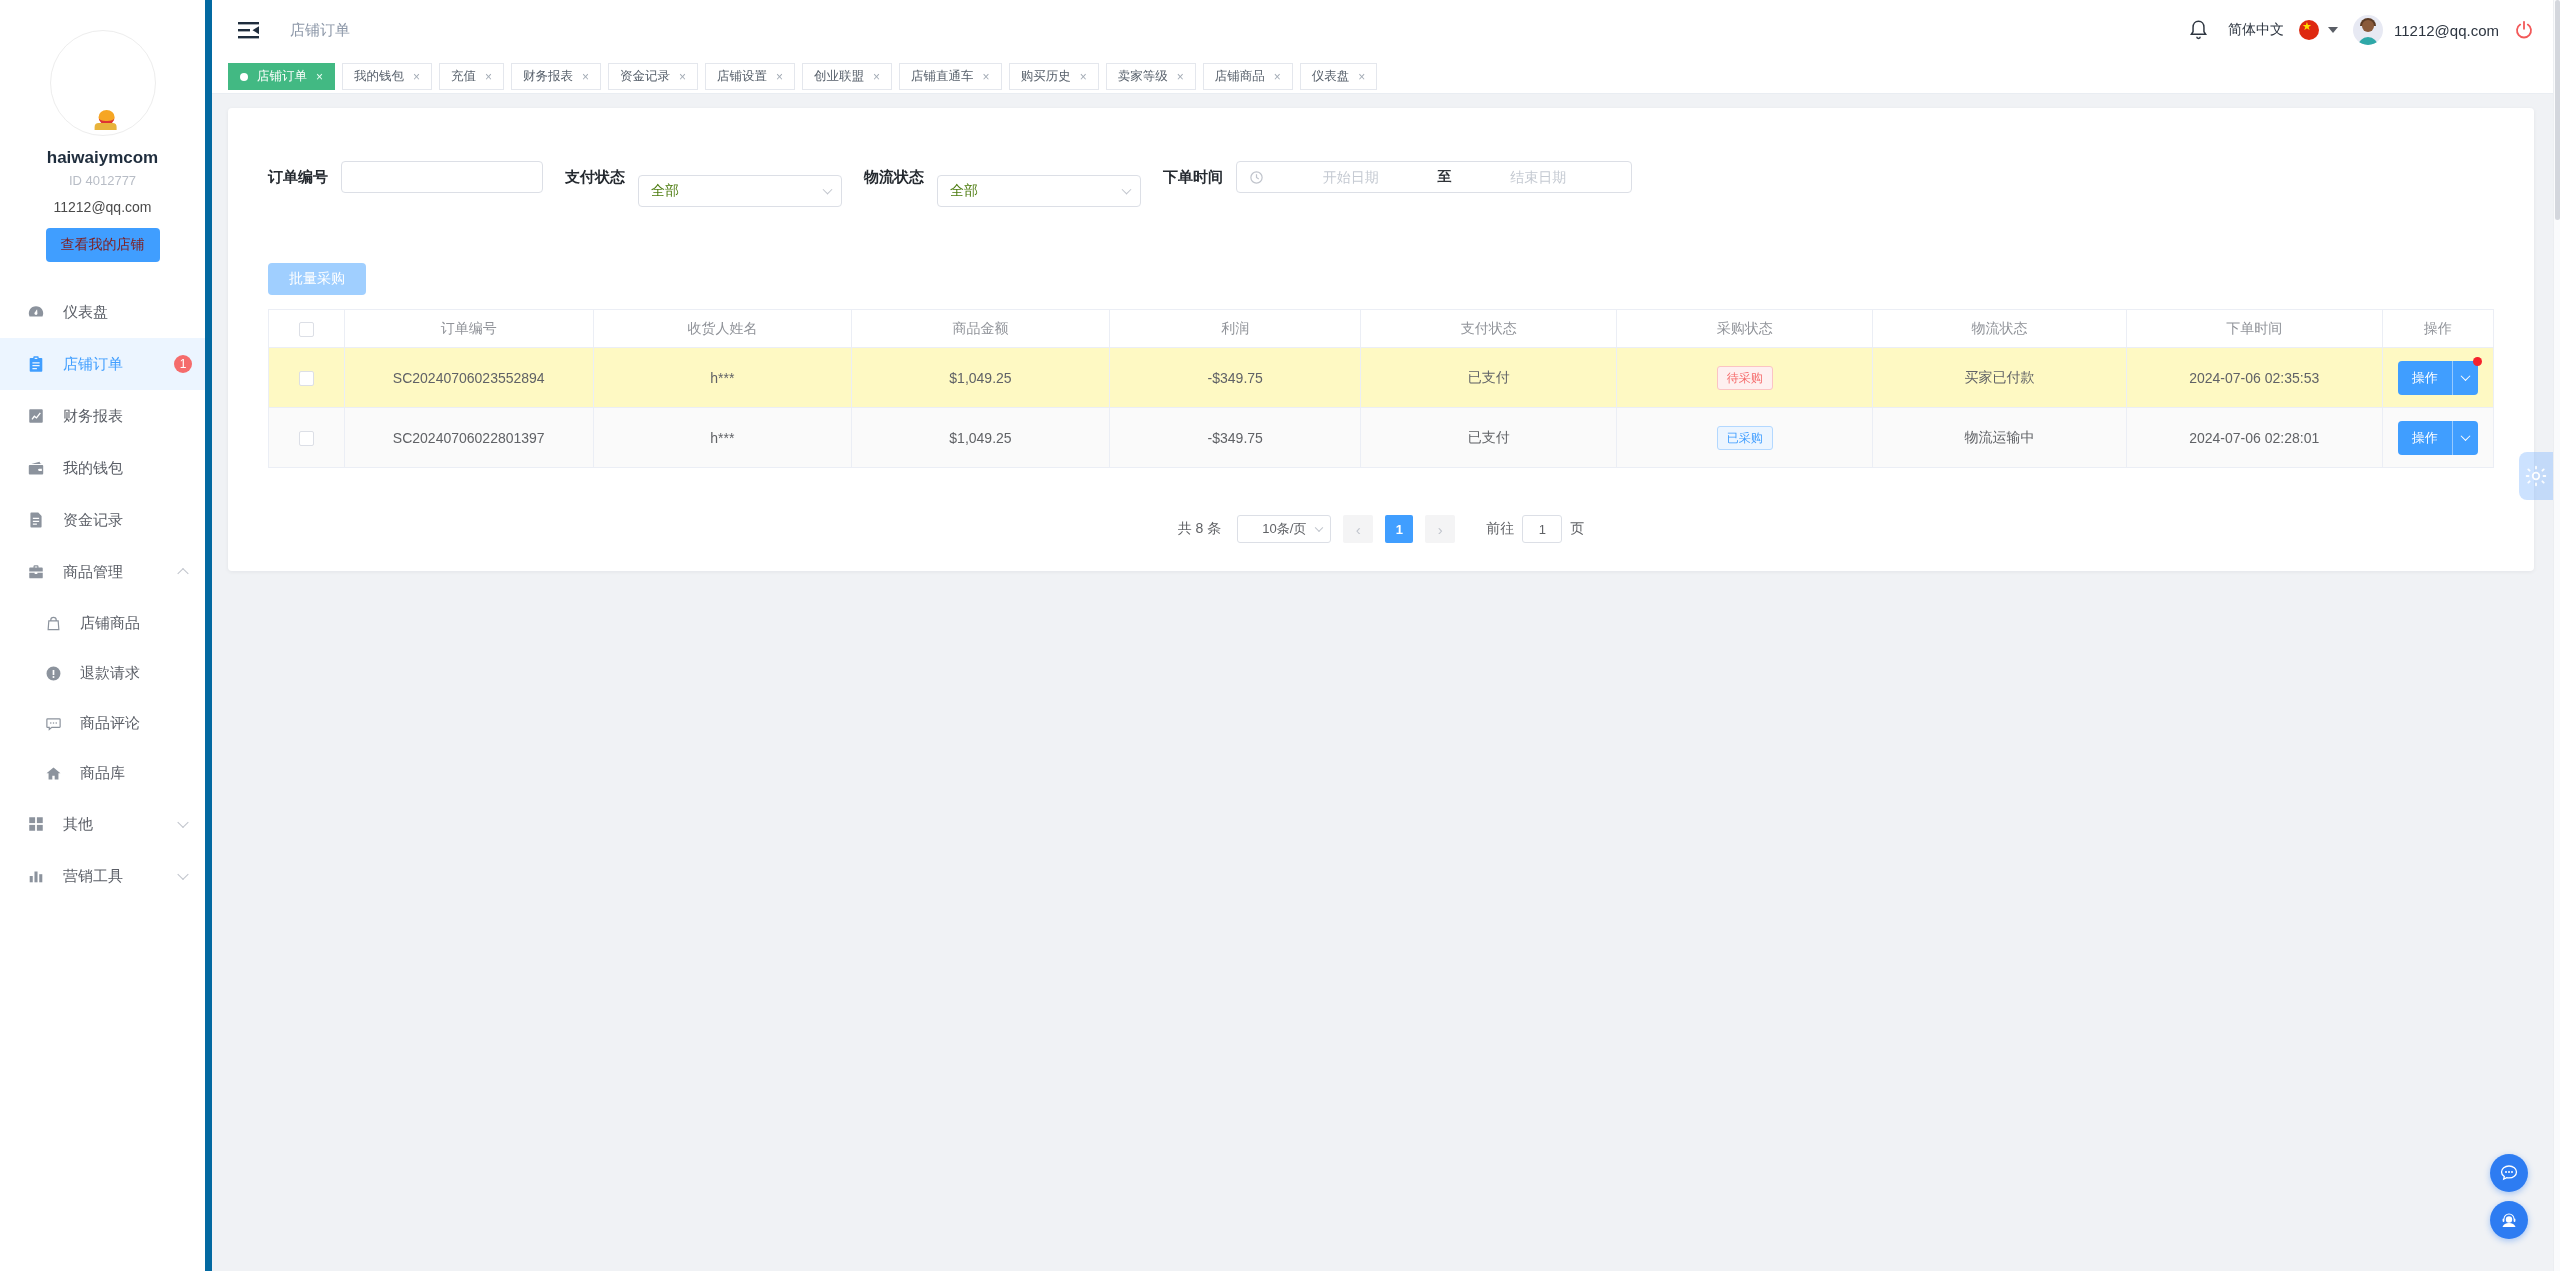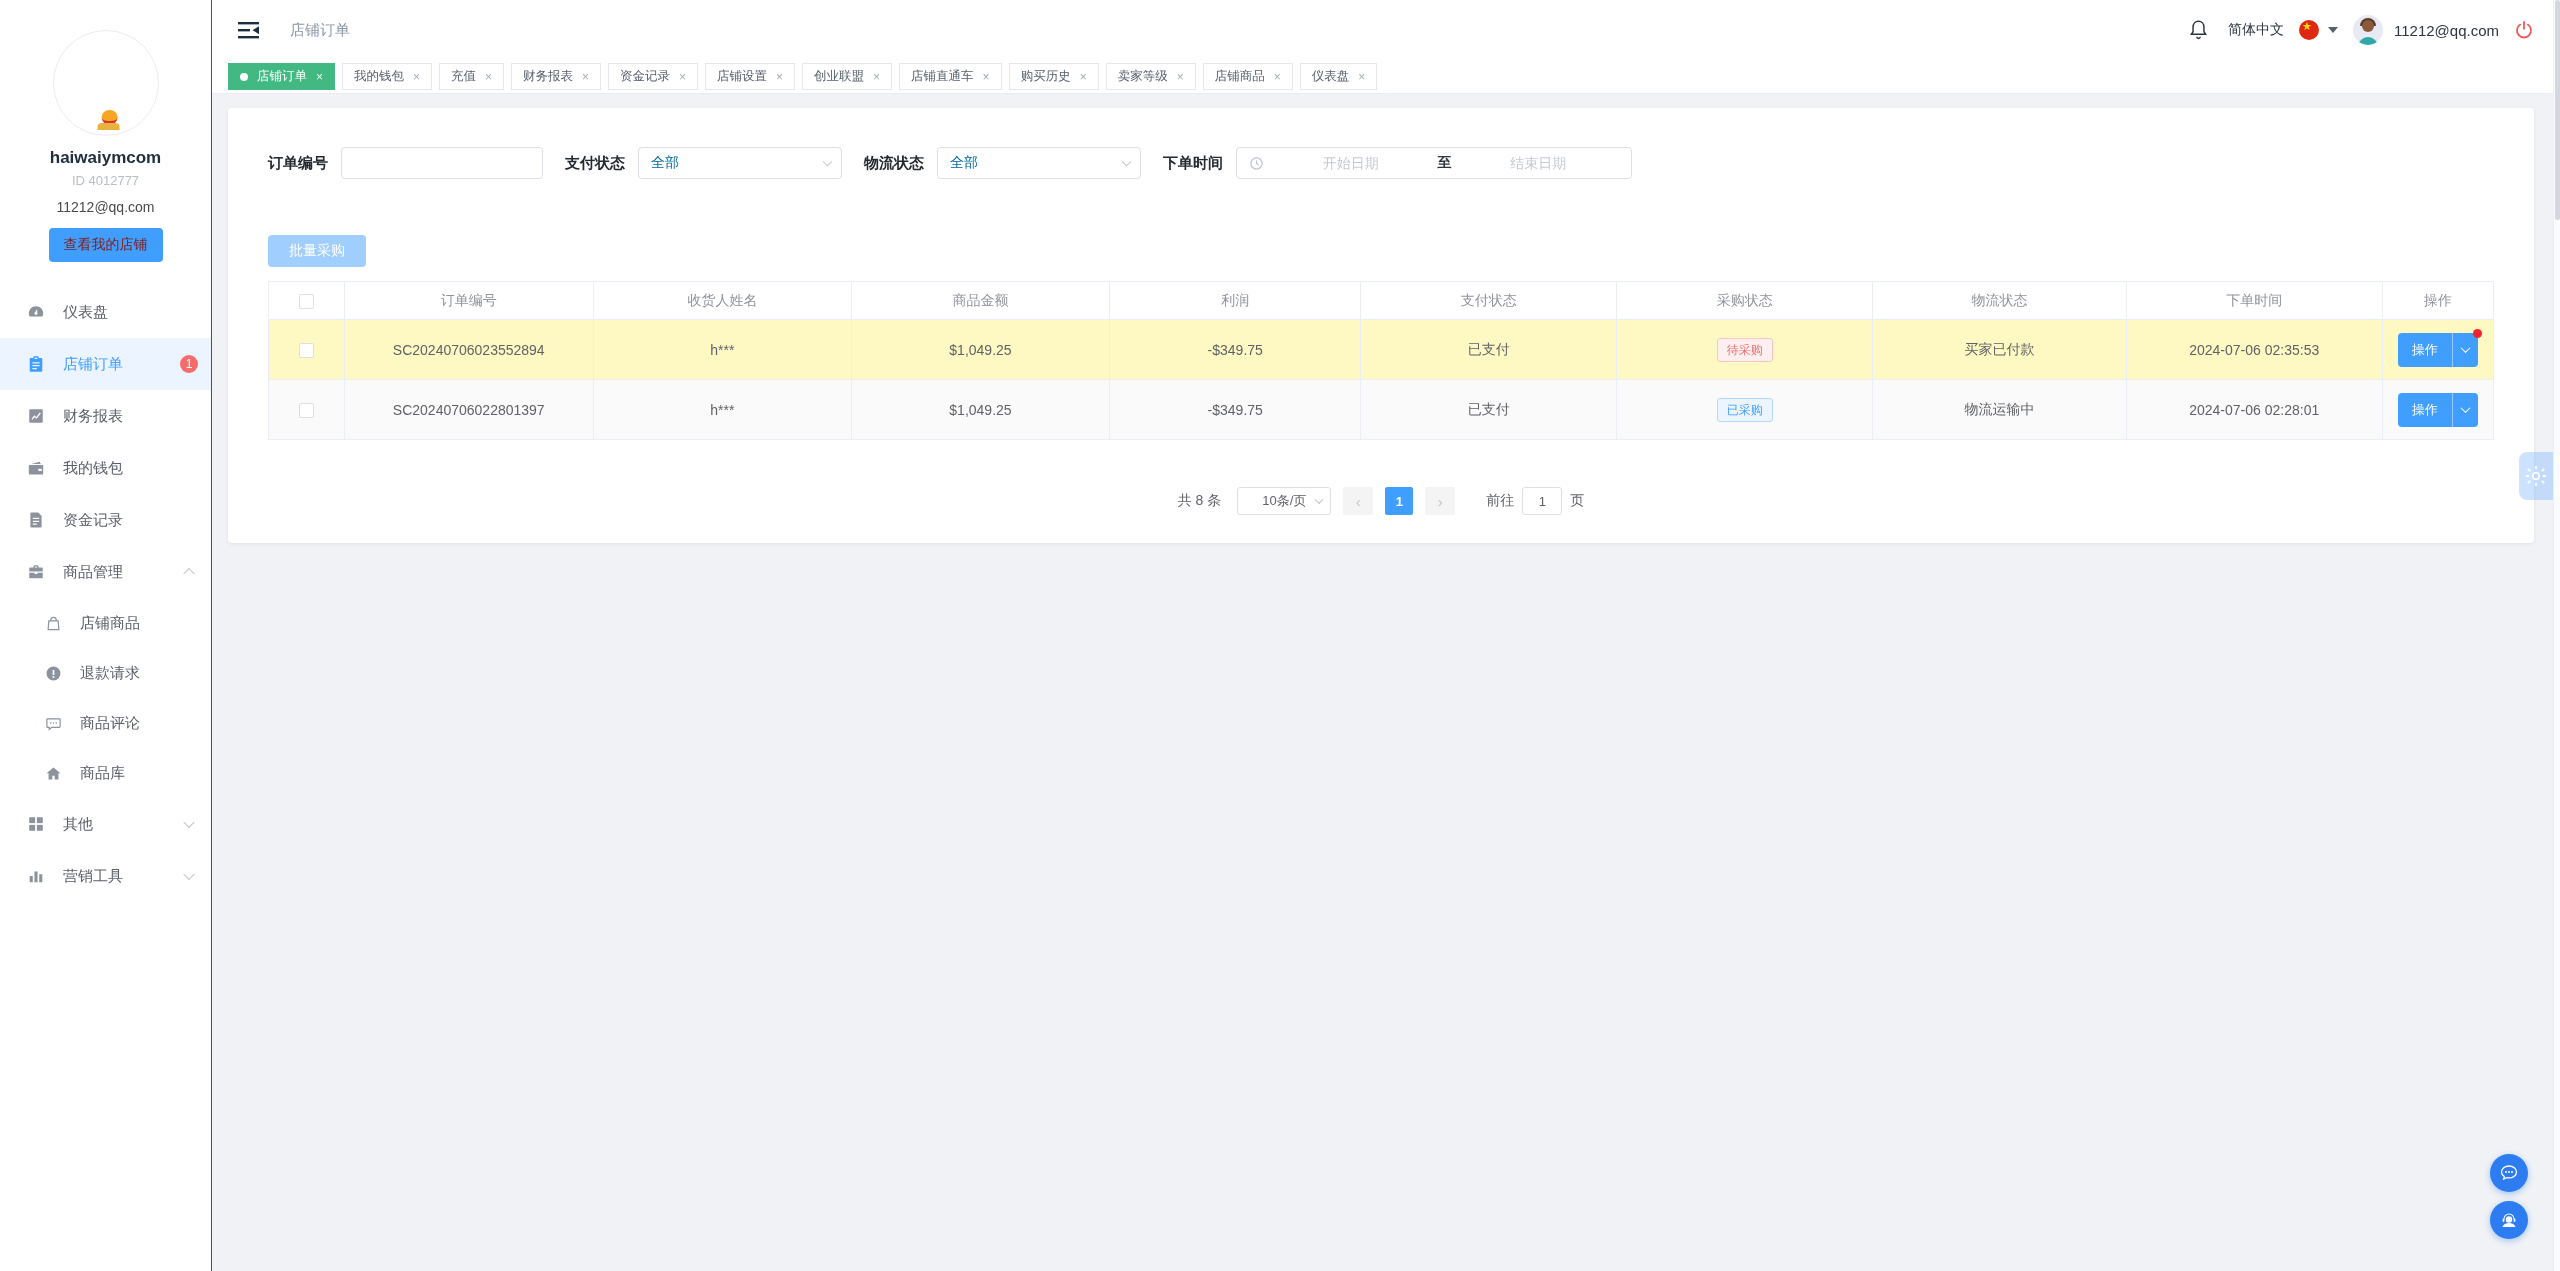--- a/index.html
+++ b/index.html
@@ -5,21 +5,21 @@
   * { box-sizing: border-box; margin: 0; padding: 0; }
   html,body { width:2560px; height:1271px; }
   body {
     position: relative;
     font-family: "Liberation Sans", "DejaVu Sans", sans-serif;
     background: #f0f2f5;
     overflow: hidden;
     color:#606266;
   }
   
-  .sidebar { position:absolute; left:0; top:0; width:212px; height:100%; background:#fff; z-index:6; border-right:1px solid #0369a1;}
+  .sidebar { position:absolute; left:0; top:0; width:212px; height:100%; background:#fff; z-index:6; border-right:7px solid #0369a1;}
   .profile { text-align:center; padding-top:30px; }
   .avatar-big { width:106px; height:106px; border:1px solid #ededed; border-radius:50%; margin:0 auto; position:relative; background:#fff;}
   .avatar-fig { position:absolute; bottom:3px; left:50%; transform:translateX(-35%); width:24px; height:22px; }
   .avatar-fig .fhead { width:16px; height:14px; background:#f6a623; border-radius:50% 50% 45% 45%; margin:0 auto; border-bottom:3px solid #d33; }
   .avatar-fig .fbody { width:22px; height:7px; background:#e8b33c; border-radius:4px 4px 0 0; margin-top:-1px;}
   .p-name { margin-top:12px; font-size:17px; font-weight:bold; color:#1f2d3d; }
   .p-id { margin-top:5px; font-size:13px; color:#b8bdc6; }
   .p-email { margin-top:11px; font-size:14px; color:#4a4a4a; }
   .shop-btn { display:inline-block; margin-top:13px; background:#409eff; color:#7f1d1d; font-size:14px; padding:8px 15px; border-radius:4px; cursor:pointer;}
   .nav { margin-top:24px; }
@@ -61,21 +61,21 @@
   .card { background:#fff; border-radius:4px; box-shadow:0 1px 4px rgba(0,21,41,.06); }
   .card-tabs { padding:24px; margin-bottom:13px; display:flex; gap:14px; }
   .otab { height:40px; padding:0 20px; font-size:15px; border-radius:4px; border:1px solid #dcdfe6; background:#fff; color:#606266; display:inline-flex; align-items:center; cursor:pointer;}
   .otab.active { background:#409eff; border-color:#409eff; color:#fff; padding:0 27px; }
   .card-main { padding:39px 40px 28px; }
   
   .filters { display:flex; align-items:center; font-size:15px; }
   .flabel { font-weight:bold; color:#24292f; margin-right:13px; white-space:nowrap; }
   .f-input { width:202px; height:32px; border:1px solid #dcdfe6; border-radius:4px; padding:0 10px; font-size:14px; color:#606266; outline:none; font-family:inherit;}
   .f-sep { width:22px; }
-  .f-select { width:204px; height:32px; border:1px solid #dcdfe6; border-radius:4px; display:flex; align-items:center; padding:0 12px; color:#0369a1; font-size:14px; cursor:pointer; position:relative;}
+  .f-select { width:204px; height:32px; border:1px solid #dcdfe6; border-radius:4px; display:flex; align-items:center; padding:0 12px; color:#4d7c0f; font-size:14px; cursor:pointer; position:relative;margin-top:28px;}
   .f-select .schev { position:absolute; right:10px; top:50%; width:7px; height:7px; border-right:1.2px solid #c0c4cc; border-bottom:1.2px solid #c0c4cc; transform:translateY(-70%) rotate(45deg); }
   .f-range { width:396px; height:32px; border:1px solid #dcdfe6; border-radius:4px; display:flex; align-items:center; padding:0 12px; gap:6px; }
   .f-range .clock { width:15px; height:15px; color:#c0c4cc; flex:0 0 15px;}
   .r-in { flex:1; border:none; outline:none; text-align:center; font-size:14px; color:#606266; font-family:inherit; min-width:0; background:transparent;}
   .r-in::placeholder { color:#c5cad2; }
   .f-input::placeholder { color:#c5cad2; }
   .r-to { font-size:14px; color:#2f3338; font-weight:bold;}
   
   .btn-row { margin-top:25px; display:flex; gap:14px; }
   .btn { height:32px; padding:0 20px; border-radius:4px; font-size:14px; display:inline-flex; align-items:center; cursor:pointer; border:1px solid transparent; font-family:inherit;}

